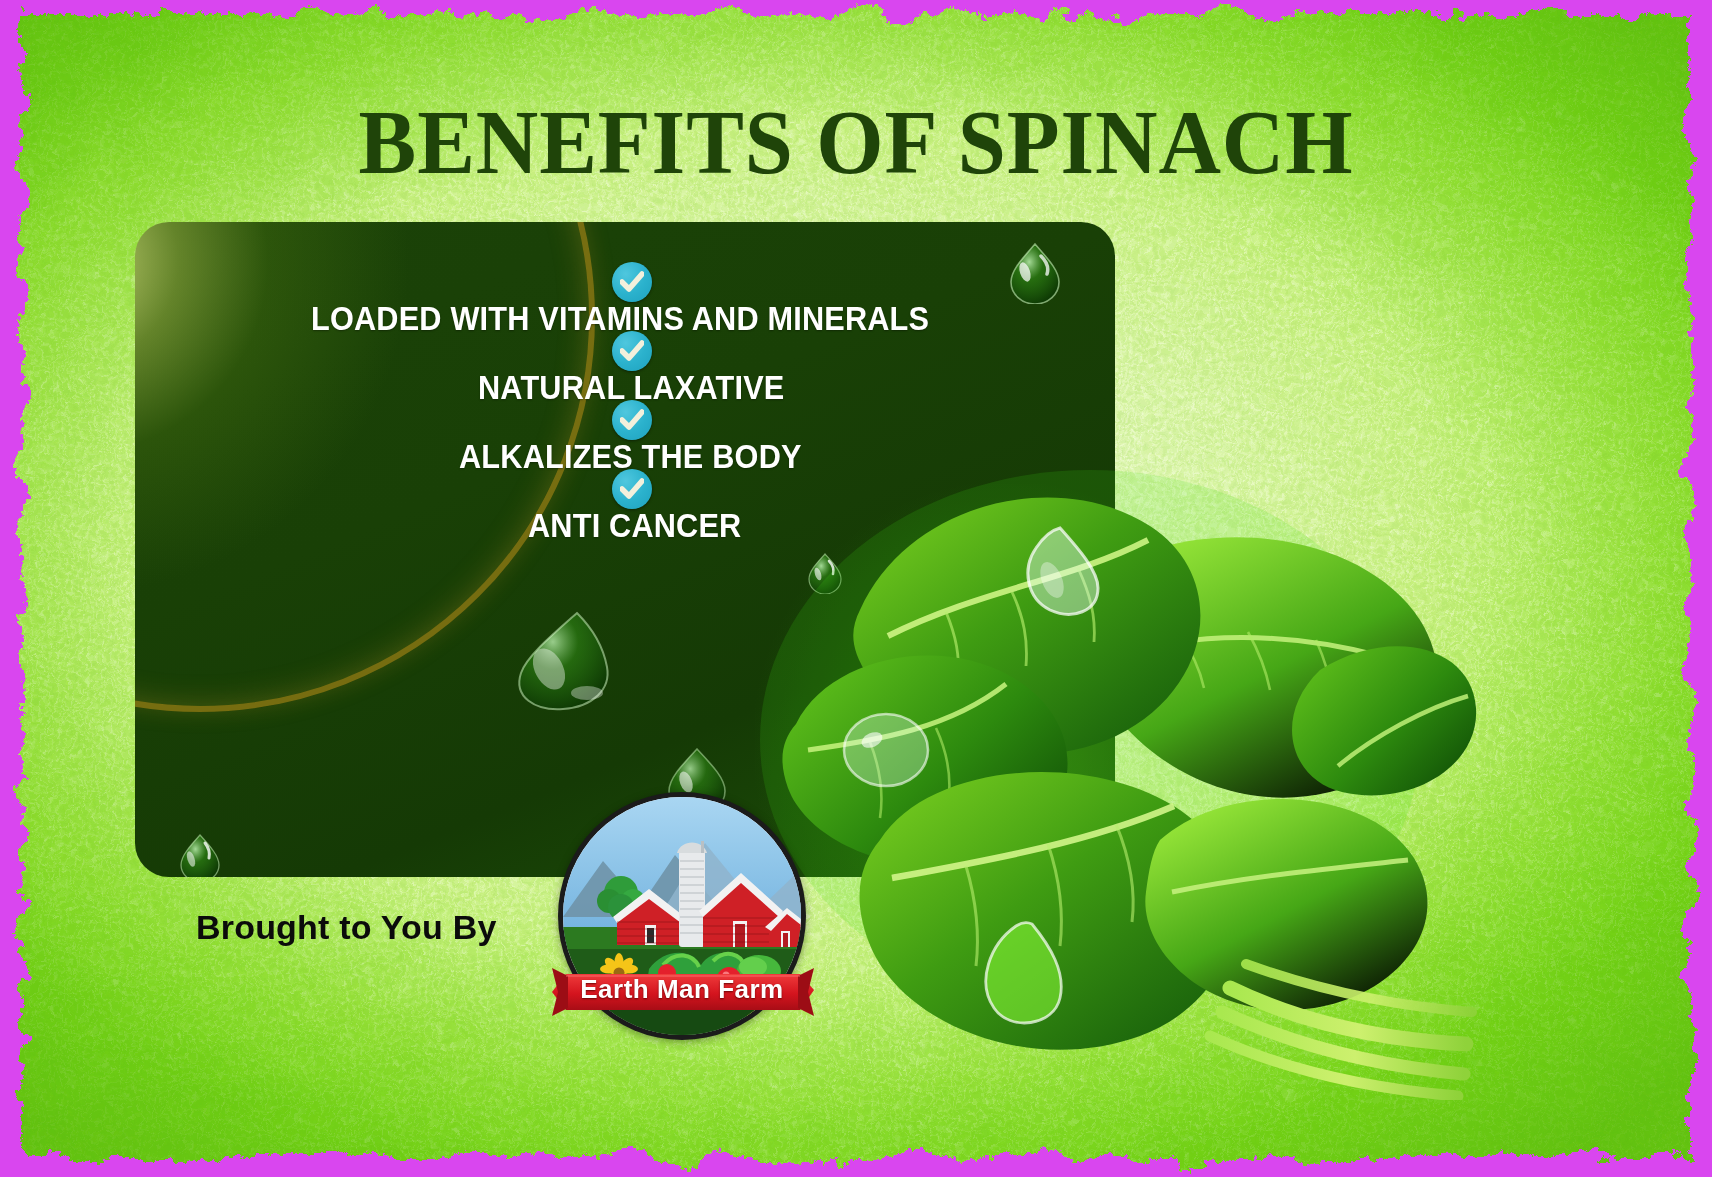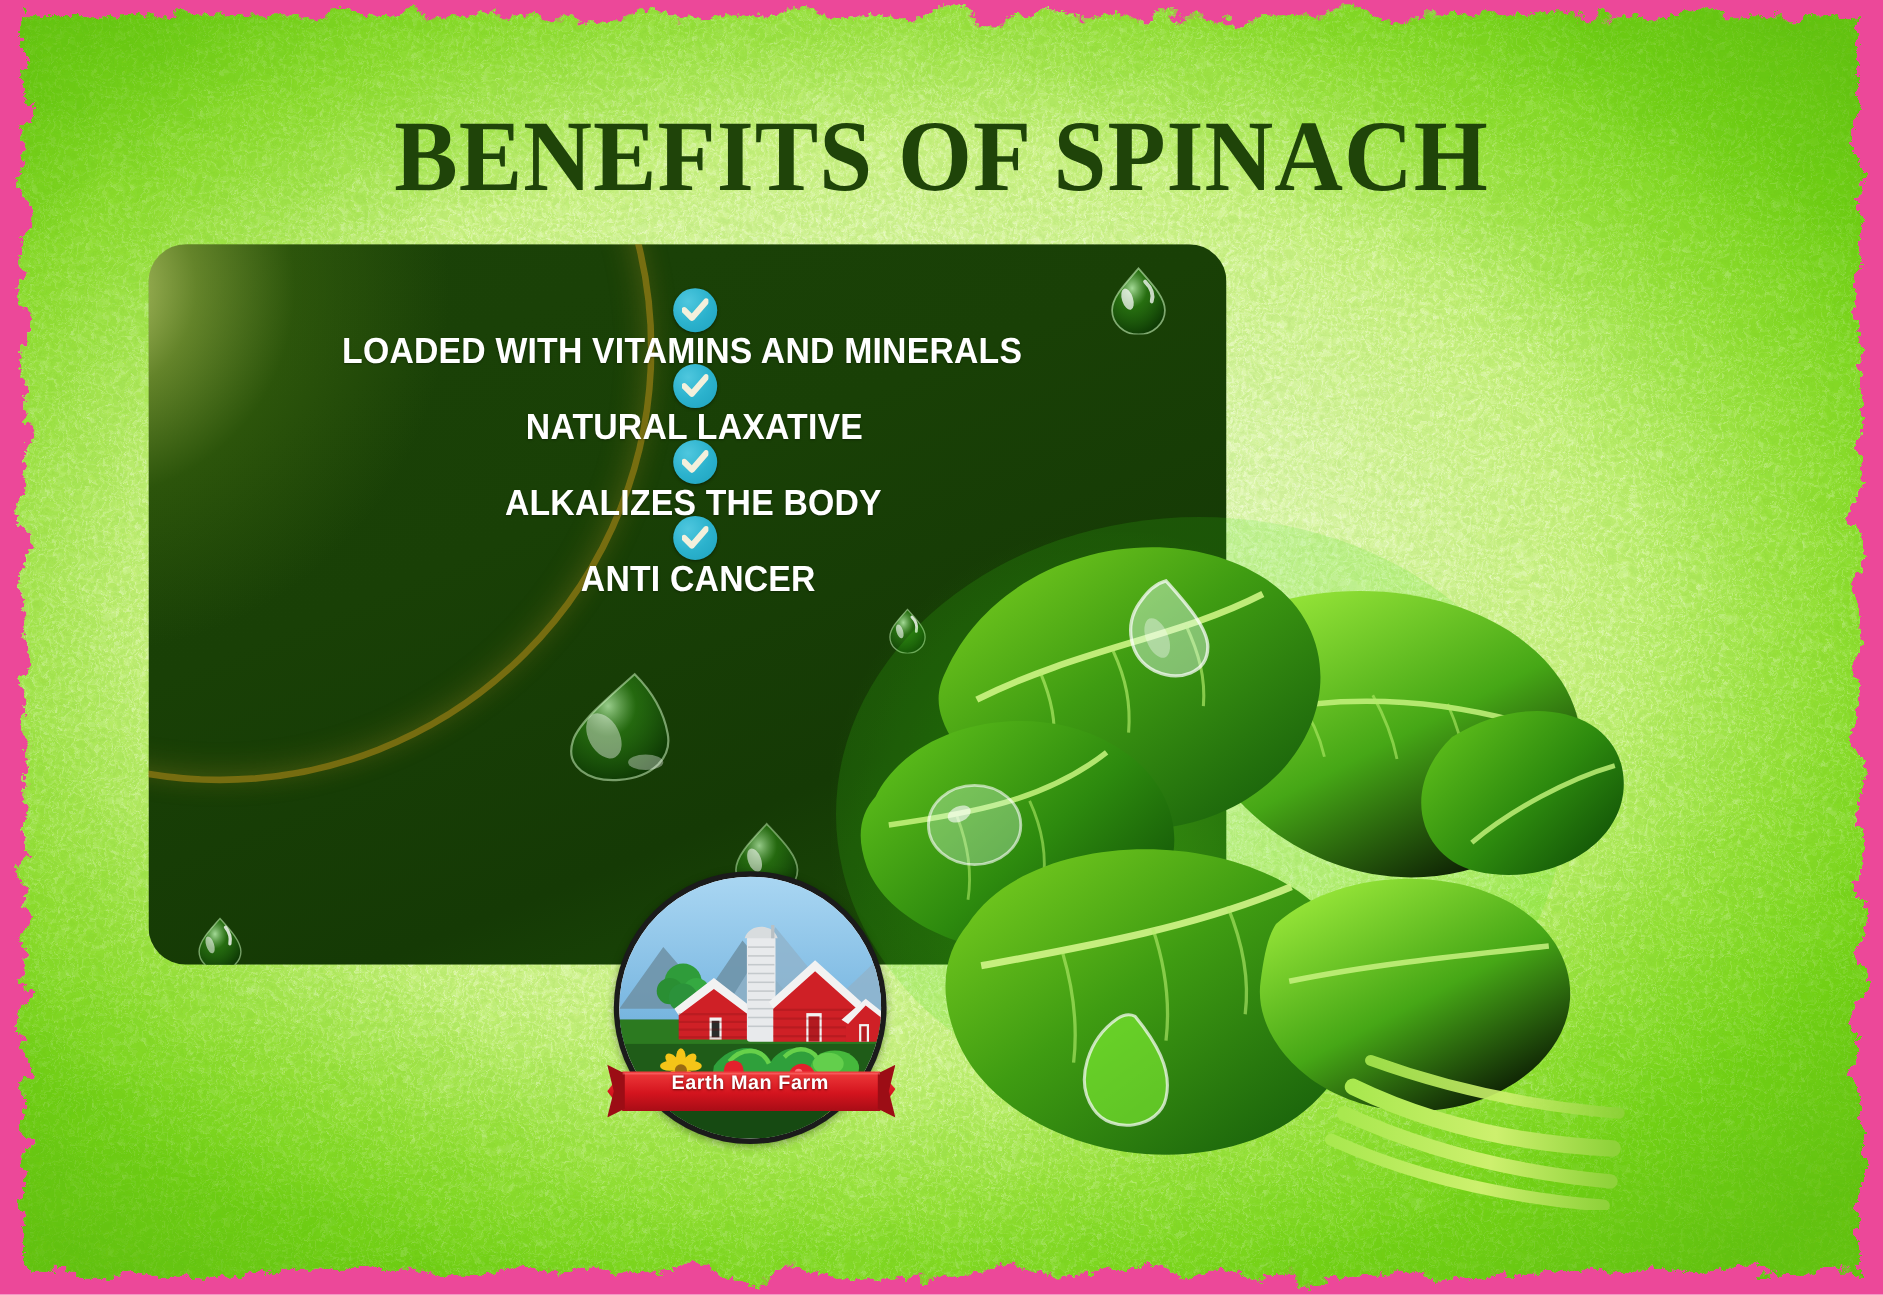--- a/index.html
+++ b/index.html
@@ -6,21 +6,21 @@
   html, body {
     width:1712px; height:1177px;
     background:#ffffff;
     font-family:"Liberation Sans", sans-serif;
     overflow:hidden;
   }
 
   #poster {
     position:relative;
     width:1712px; height:1177px;
-    background:#ec4899;
+    background:#d946ef;
   }
 
   
   .paper-outer{
     position:absolute;
     left:22px; top:14px; right:22px; bottom:20px;
     background:
       radial-gradient(ellipse 62% 58% at 46% 46%, #f2fbd8 0%, #e6f9bd 32%, #cdf386 62%, #9fe83f 84%, #79dd18 100%);
     filter:url(#torn);
   }
@@ -178,21 +178,21 @@
     left:-6px; top:168px;
     width:262px; height:56px;
     pointer-events:none;
   }
   .logo-banner-text{
     position:absolute;
     left:0; right:0; top:182px;
     text-align:center;
     font-family:"Liberation Sans", sans-serif;
     font-weight:700;
-    font-size:18px;
+    font-size:26px;
     color:#ffffff;
     letter-spacing:.5px;
     text-shadow:0 1px 2px rgba(90,0,0,.85);
     pointer-events:none;
   }
   svg{ display:block; }
 </style>
 </head>
 <body>
 
@@ -382,20 +382,21 @@
     <ellipse cx="292" cy="140" rx="10" ry="19" fill="#ffffff" opacity=".35" transform="rotate(-22 292 140)"></ellipse>
 
     <ellipse cx="126" cy="310" rx="42" ry="36" fill="#dfffe8" opacity=".32"></ellipse>
     <ellipse cx="126" cy="310" rx="42" ry="36" fill="none" stroke="#ffffff" stroke-width="2.6" opacity=".6"></ellipse>
     <ellipse cx="112" cy="300" rx="11" ry="7" fill="#ffffff" opacity=".6" transform="rotate(-24 112 300)"></ellipse>
 
     <path d="M272 484 C290 506 306 532 300 558 C294 586 250 592 234 568 C216 542 230 504 256 486 C262 482 268 482 272 484 Z" fill="#8dff3a" opacity=".55"></path>
     <path d="M272 484 C290 506 306 532 300 558 C294 586 250 592 234 568 C216 542 230 504 256 486 C262 482 268 482 272 484 Z" fill="none" stroke="#ffffff" stroke-width="2.8" opacity=".7"></path>
   </svg>
 
+  <div class="brought">Brought to You By</div>
 
   <div class="logo">
     <div class="logo-ring"></div>
     <div class="logo-inner">
       <svg width="238" height="238" viewBox="0 0 238 238">
 
         <rect x="0" y="0" width="238" height="150" fill="url(#skyG)"></rect>
 
         <path d="M0 120 L40 64 L78 108 L112 58 L164 120 Z" fill="#6f94a8" opacity=".9"></path>
         <path d="M96 120 L142 46 L196 112 L238 72 L238 134 L96 134 Z" fill="#8fb4cc" opacity=".85"></path>

